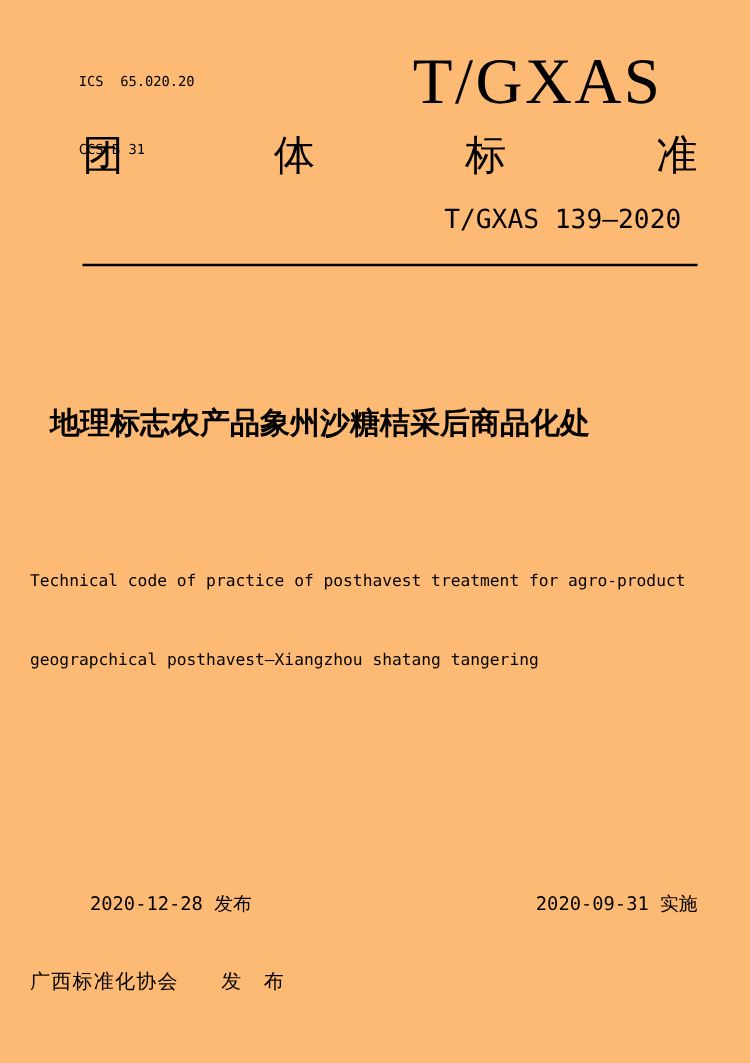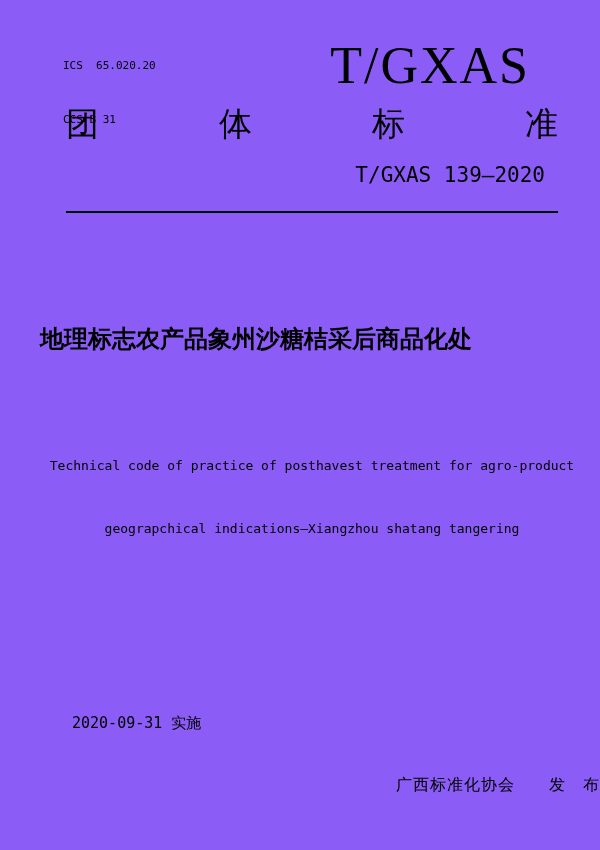--- a/index.html
+++ b/index.html
@@ -4,21 +4,21 @@
 <style>
   html, body {
     margin: 0;
     padding: 0;
     background: #ffffff;
   }
   .page {
     position: relative;
     width: 600px;
     height: 850px;
-    background: #8b5cf6;
+    background: #fdba74;
     color: #000000;
     font-family: "Liberation Sans", sans-serif;
     overflow: hidden;
   }
   .ics-block {
     position: absolute;
     left: 63px;
     top: 21px;
     font-family: "DejaVu Sans Mono", monospace;
     font-size: 11px;
@@ -71,21 +71,20 @@
     font-size: 24px;
     line-height: 41px;
     font-weight: bold;
     font-family: Liberation Mono, monospace;
   }
   .subtitle {
     position: absolute;
     top: 413px;
     left: 24px;
     right: 0;
-    text-align: center;
     font-family: "DejaVu Sans Mono", monospace;
     font-size: 13px;
     line-height: 21px;
     white-space: pre;
   }
   .dates-row {
     position: absolute;
     top: 714px;
     left: 72px;
     right: 42px;
@@ -94,21 +93,21 @@
     font-size: 15px;
     line-height: 18px;
     font-family: "DejaVu Sans Mono", monospace;
     white-space: pre;
   }
   .publisher {
     position: absolute;
     top: 775px;
     left: 24px;
     right: 0;
-    text-align: right;
+    text-align: left;
     font-size: 16px;
     letter-spacing: 1px;
     white-space: pre;
     font-family: "Liberation Sans", sans-serif;
   }
 </style>
 </head>
 <body>
 
 <div class="page">
@@ -130,22 +129,23 @@
   <div class="doc-number">T/GXAS 139—2020</div>
 
   <div class="rule"></div>
 
   <div class="title">
     <div>地理标志农产品象州沙糖桔采后商品化处</div>
   </div>
 
   <div class="subtitle">
     <div>Technical code of practice of posthavest treatment for agro-product</div>
-    <div>geograpchical indications—Xiangzhou shatang tangering</div>
+    <div>geograpchical posthavest—Xiangzhou shatang tangering</div>
   </div>
 
   <div class="dates-row">
+    <span>2020-12-28 发布</span>
     <span>2020-09-31 实施</span>
   </div>
 
   <div class="publisher">广西标准化协会　　发　布</div>
 
 </div>
 
 </body></html>

